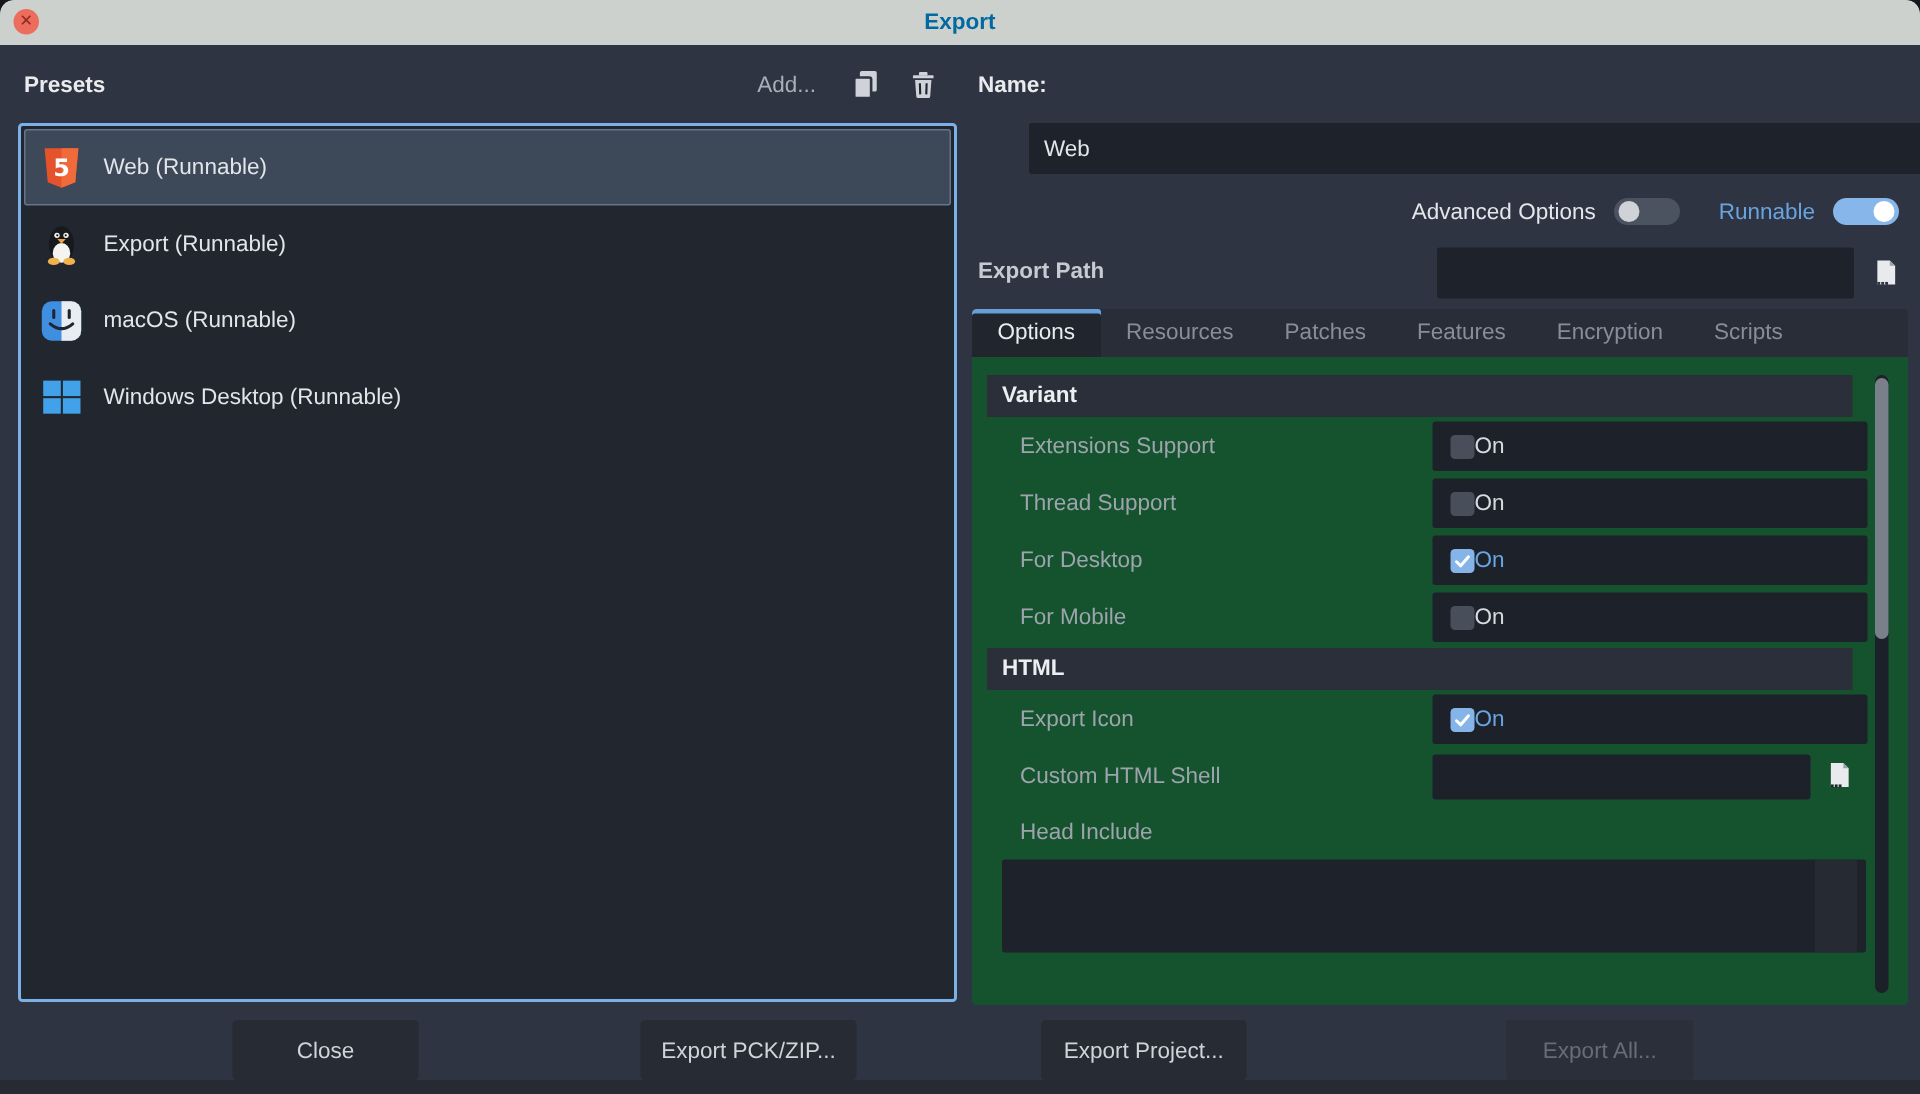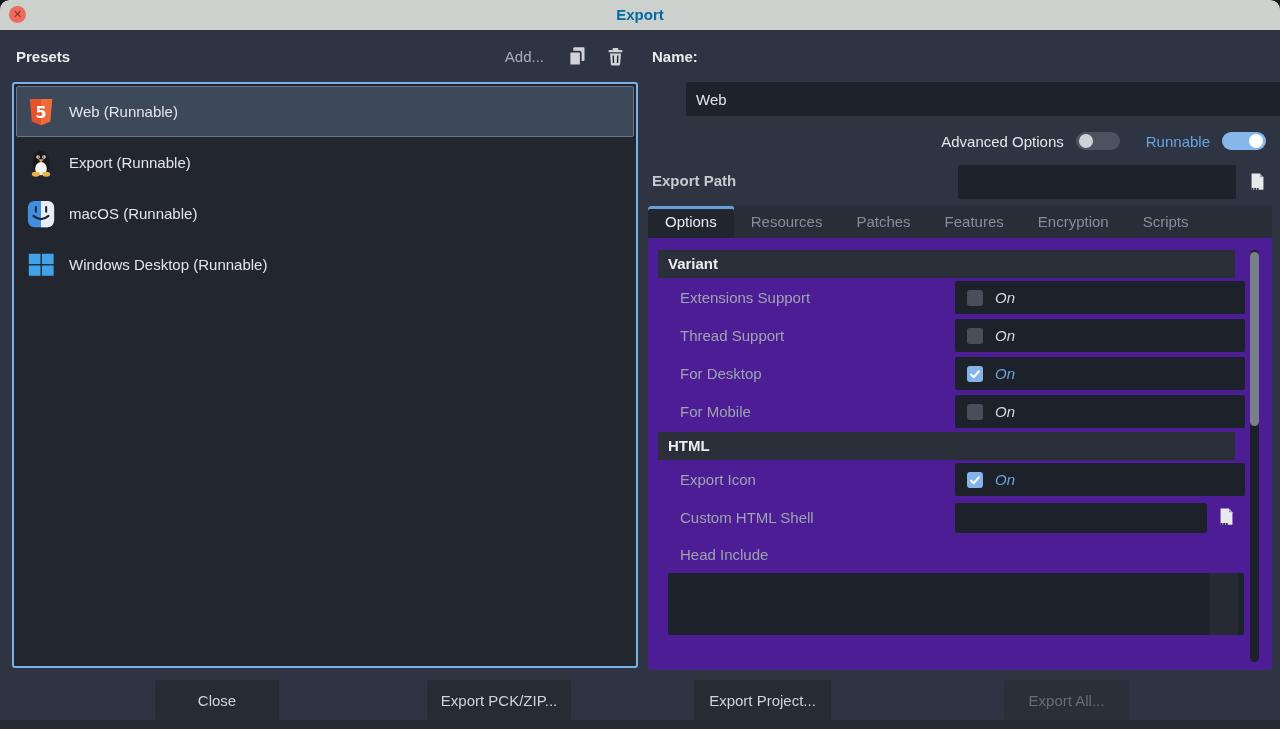--- a/index.html
+++ b/index.html
@@ -65,33 +65,33 @@
 
   
   .tabbar { height:32px; margin-top:5px; display:flex; background:#282d37;
             border-radius:3px 3px 0 0; overflow:hidden; }
   .tab { padding:0 17px; line-height:32px; color:#878e9b; cursor:default; }
   .tab.active { background:#21252e; color:#e9ebee;
                 box-shadow:inset 0 3px 0 #67a0d8; border-radius:2px 2px 0 0; }
 
   
   .options-panel { position:relative; box-sizing:border-box; height:432px;
-                   background:#4c1d95; border-radius:0 0 3px 3px; padding:12px 10px 12px 10px; }
+                   background:#14532d; border-radius:0 0 3px 3px; padding:12px 10px 12px 10px; }
   .opt-header { height:28px; line-height:28px; background:#2a2f3a; color:#eceef1;
                 font-weight:700; padding-left:10px; width:577px; box-sizing:border-box;
                 margin-bottom:2px; }
   .opt-row { display:flex; align-items:center; height:35px; margin-bottom:3px; width:587px; }
   .opt-label { width:297px; box-sizing:border-box; padding-left:22px; color:#9ea4ae; }
   .opt-editor { flex:1; height:33px; display:flex; align-items:center; }
   .opt-editor.cell { background:#1d212a; border-radius:2px; }
   .checkbox { width:16px; height:16px; border-radius:3px; margin-left:12px;
               display:flex; align-items:center; justify-content:center; }
   .checkbox.unchecked { background:#484f5a; }
   .checkbox.checked { background:#85b4e9; }
-  .on-label { margin-left:12px; color:#d7dade;font-style:italic; }
+  .on-label { color:#d7dade; }
   .on-label.blue { color:#69a5e2; }
   .cell-input { box-sizing:border-box; width:252px; height:30px; background:#1d212a;
                 border:none; outline:none; border-radius:2px; color:#e3e6ea;
                 font:inherit; padding:0 8px; }
   .cell-btn { width:30px; height:30px; margin-left:4px; display:flex;
               align-items:center; justify-content:center; }
   .multiline-box { position:relative; margin-left:10px; width:576px; height:62px;
                    background:#1e222b; border-radius:2px; }
   .multiline-box textarea { position:absolute; inset:0; background:transparent;
                    border:none; outline:none; resize:none; color:#e3e6ea; font:inherit;

